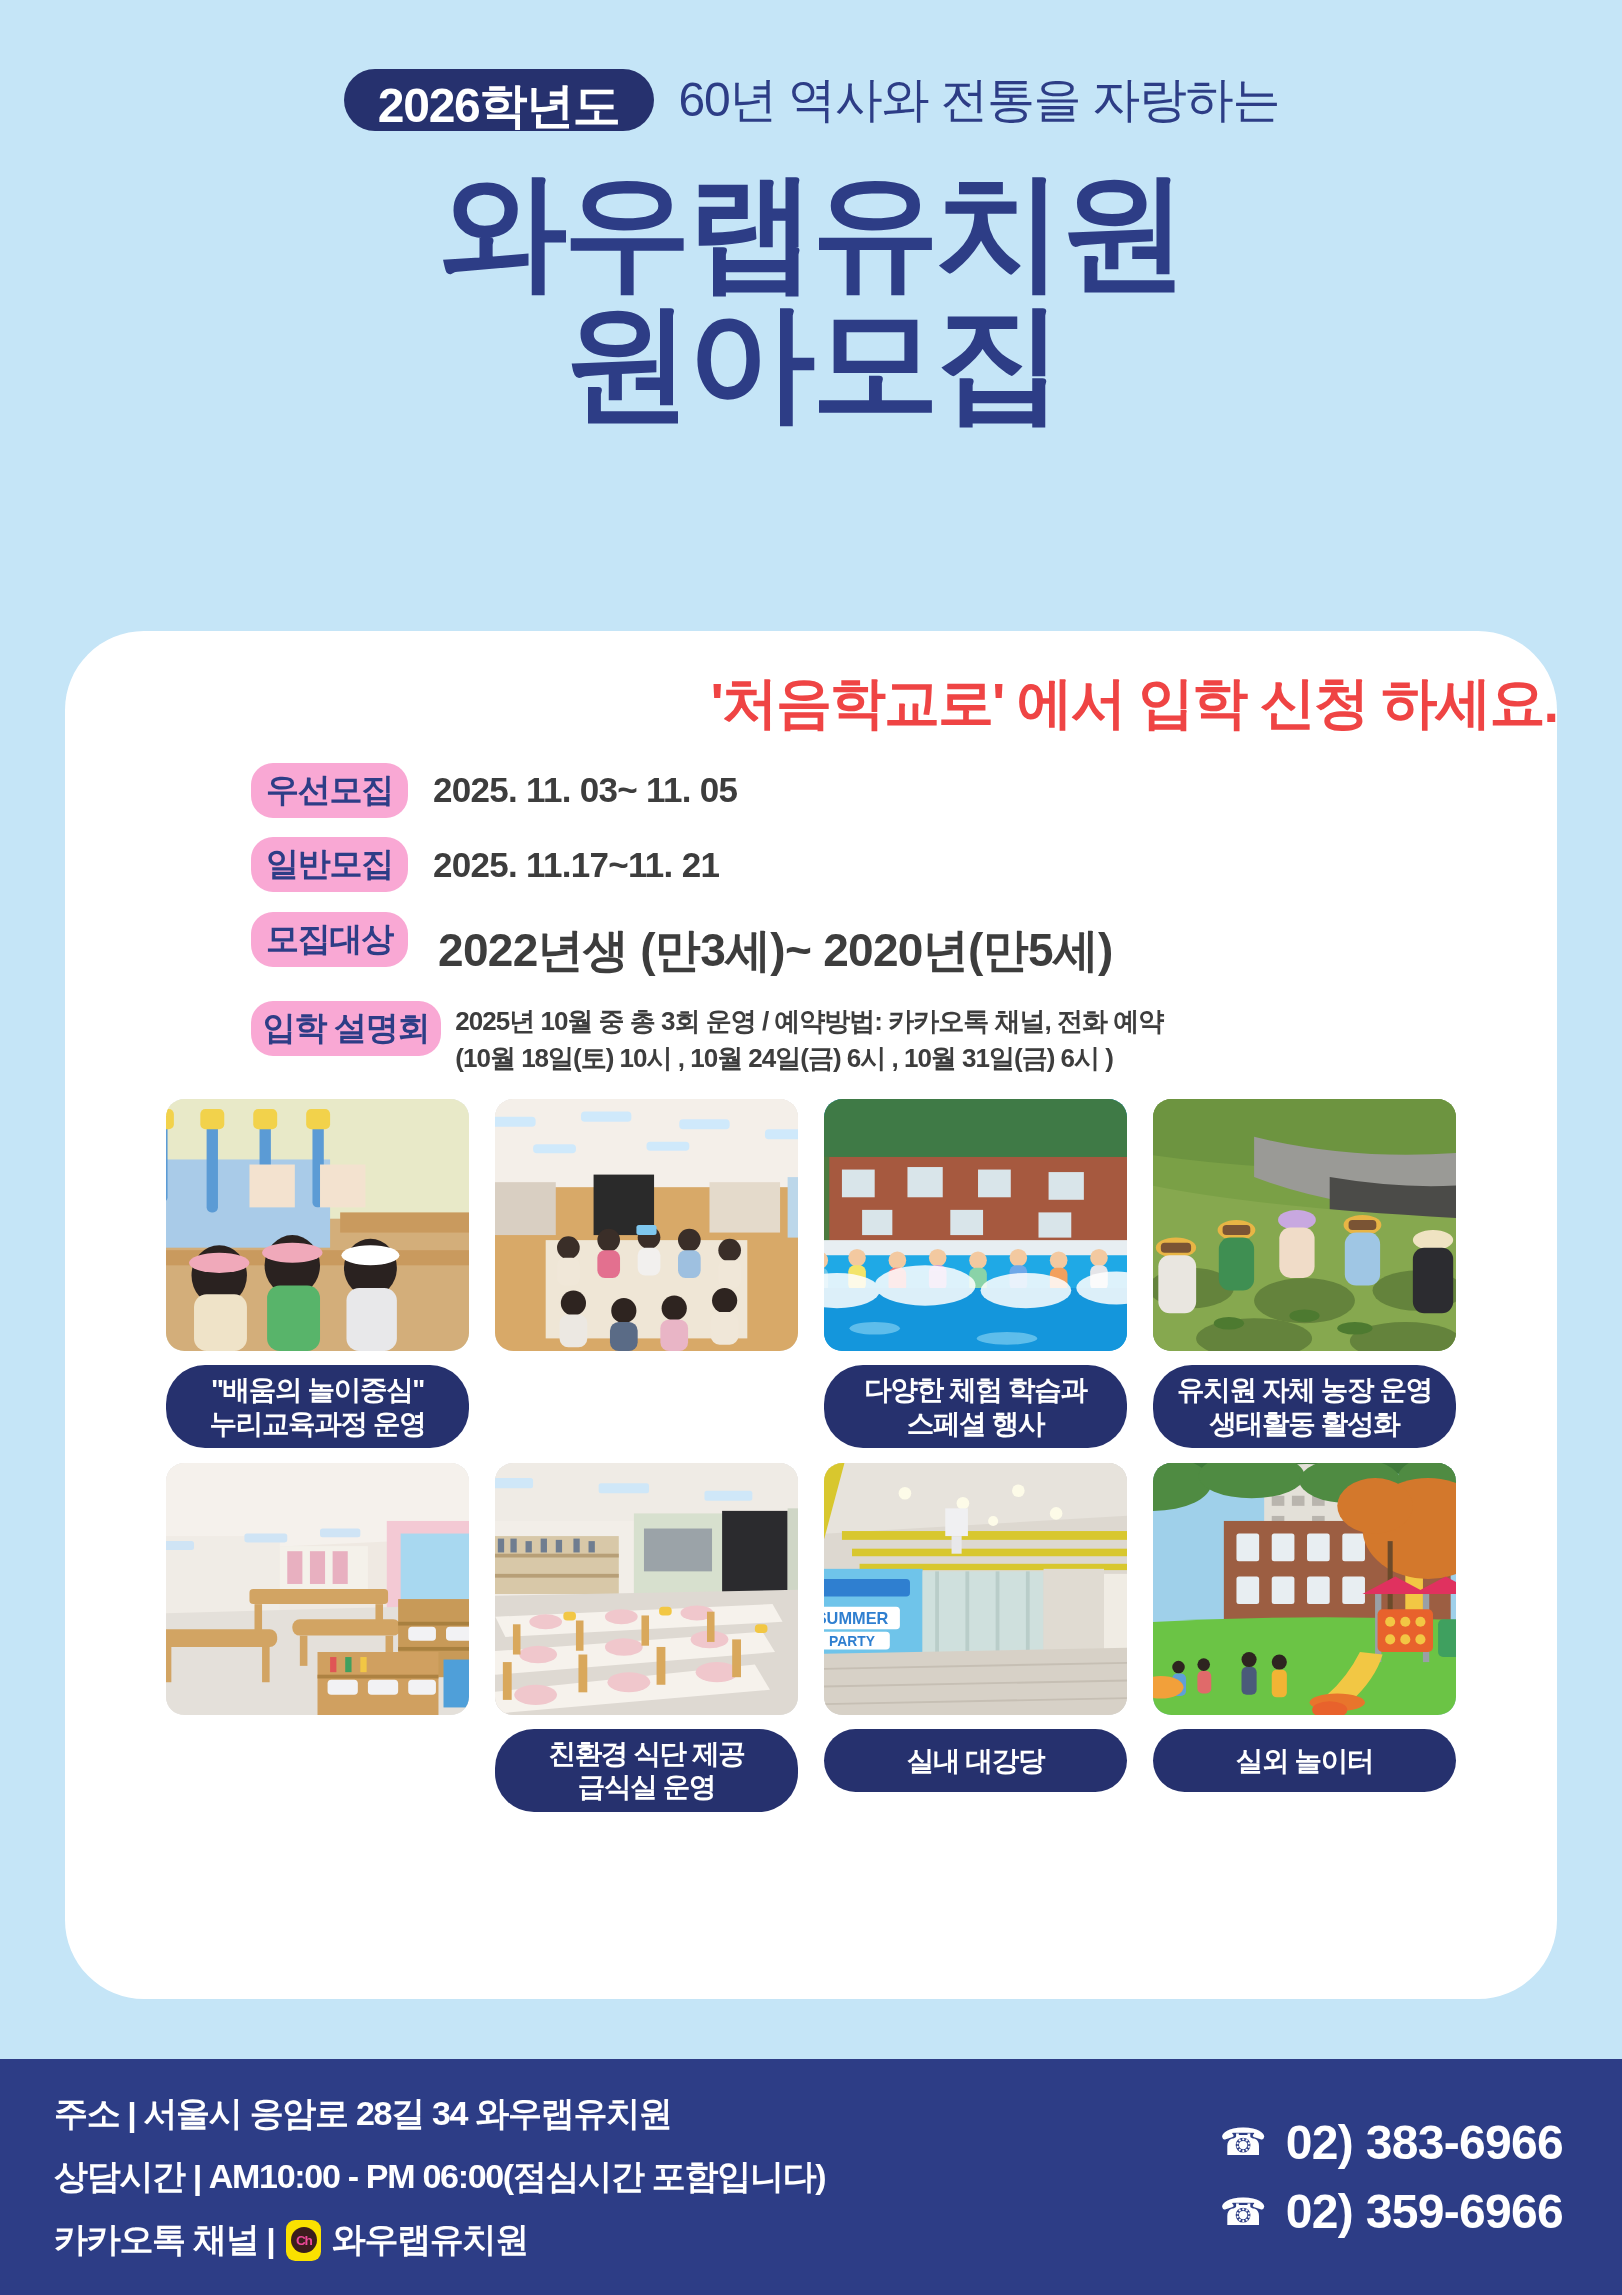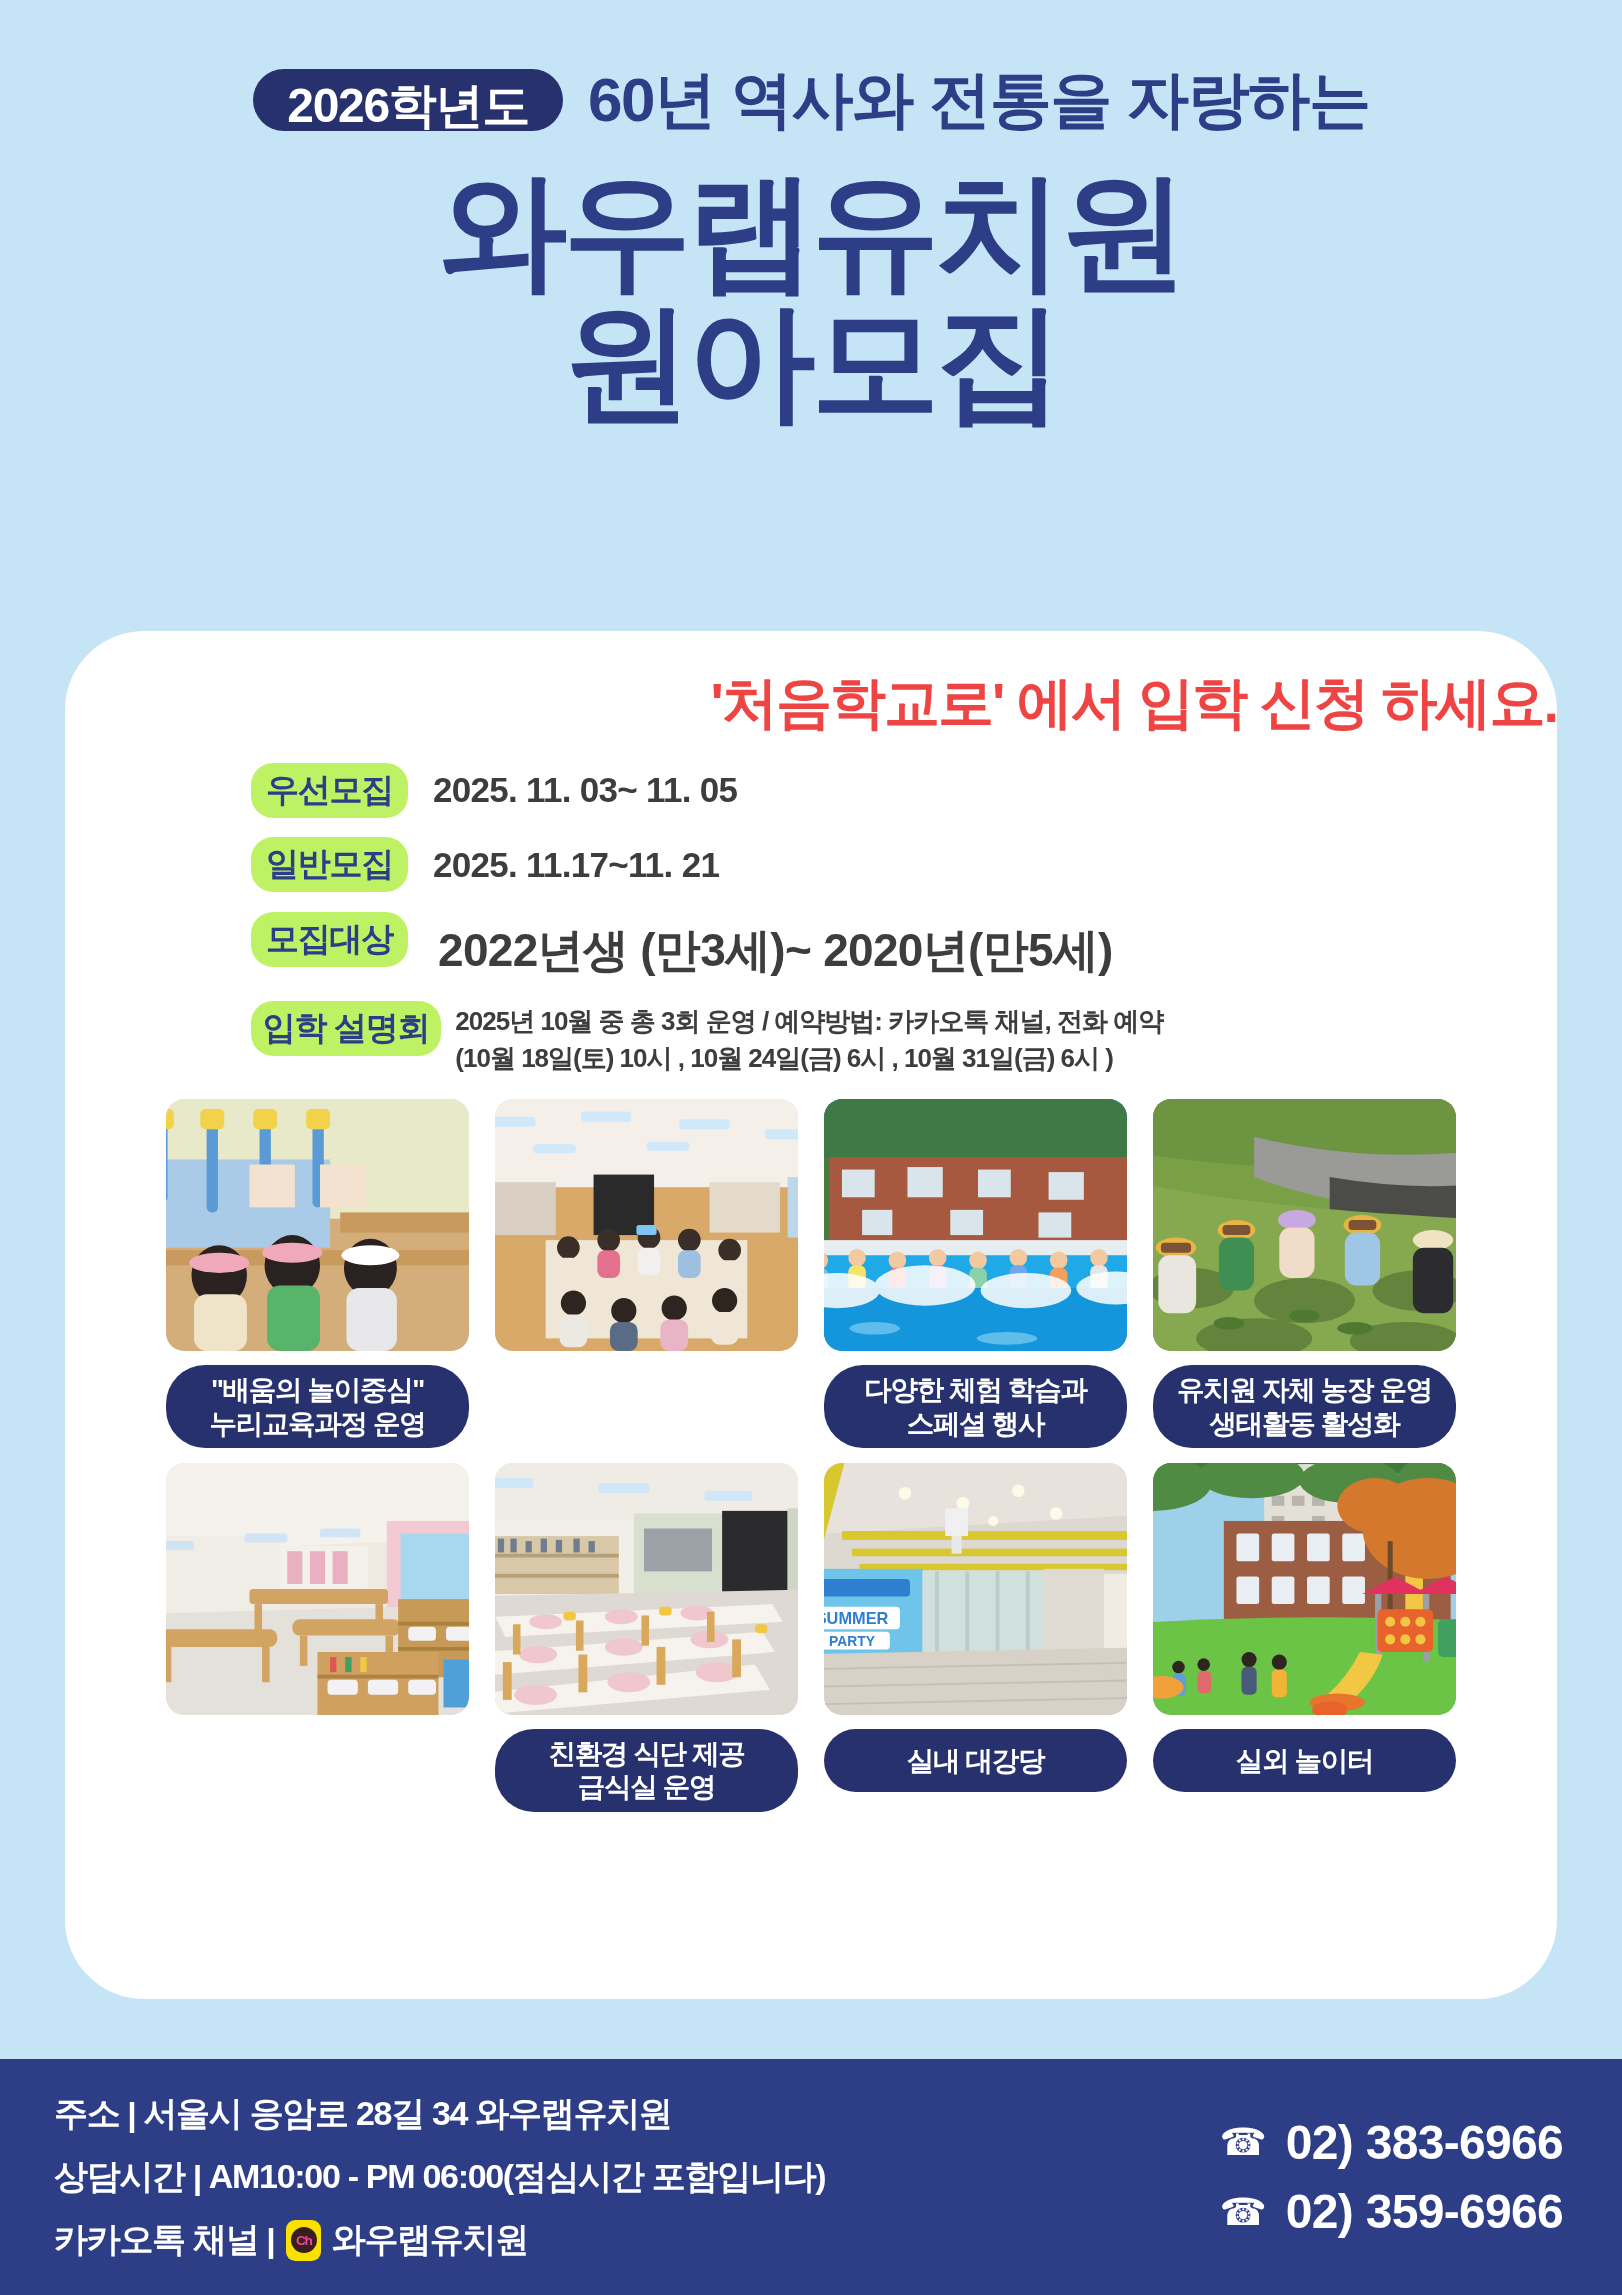--- a/index.html
+++ b/index.html
@@ -17,21 +17,21 @@
     padding-top:48px;box-sizing:border-box;
   }
   .year-pill{
     background:#26316e;color:#ffffff;
     font-size:48px;font-weight:700;letter-spacing:-1.3px;
     padding:13px 34px 1px;border-radius:39px;
     display:flex;align-items:center;justify-content:center;
     white-space:nowrap;line-height:1;
   }
   .tagline{
-    color:#2d3d86;font-size:62px;font-weight:700;letter-spacing:-1.3px;
+    color:#2d3d86;font-size:48px;font-weight:400;letter-spacing:-1.3px;
     white-space:nowrap;line-height:1;
   }
 
   
   .title-wrap{
     text-align:center;margin-top:17px;
     color:#2d3d86;font-weight:800;letter-spacing:-3.9px;line-height:0.98;
   }
   .title-line{font-size:128px;display:block;}
   .title-line.l2{margin-top:5.2px;}
@@ -47,21 +47,21 @@
   .card-heading{
     text-align:right;color:#ef4444;
     font-size:56px;font-weight:800;letter-spacing:-2px;
     padding-top:41px;line-height:1.1;
   }
 
   
   .info-list{margin-top:29px;padding-left:186px;}
   .info-row{display:flex;align-items:flex-start;margin-bottom:19.6px;}
   .badge{
-    background:#bef264;color:#2d3d86;
+    background:#f9a8d4;color:#2d3d86;
     font-size:33px;font-weight:800;letter-spacing:-1.3px;
     border-radius:22px;
     min-width:157px;height:55px;
     display:flex;align-items:center;justify-content:center;
     box-sizing:border-box;padding:0 11.8px;
     flex:0 0 auto;white-space:nowrap;
   }
   .info-val{
     color:#3d3d3d;font-size:35px;font-weight:600;letter-spacing:-0.7px;
     margin-left:25px;padding-top:7.9px;white-space:nowrap;

